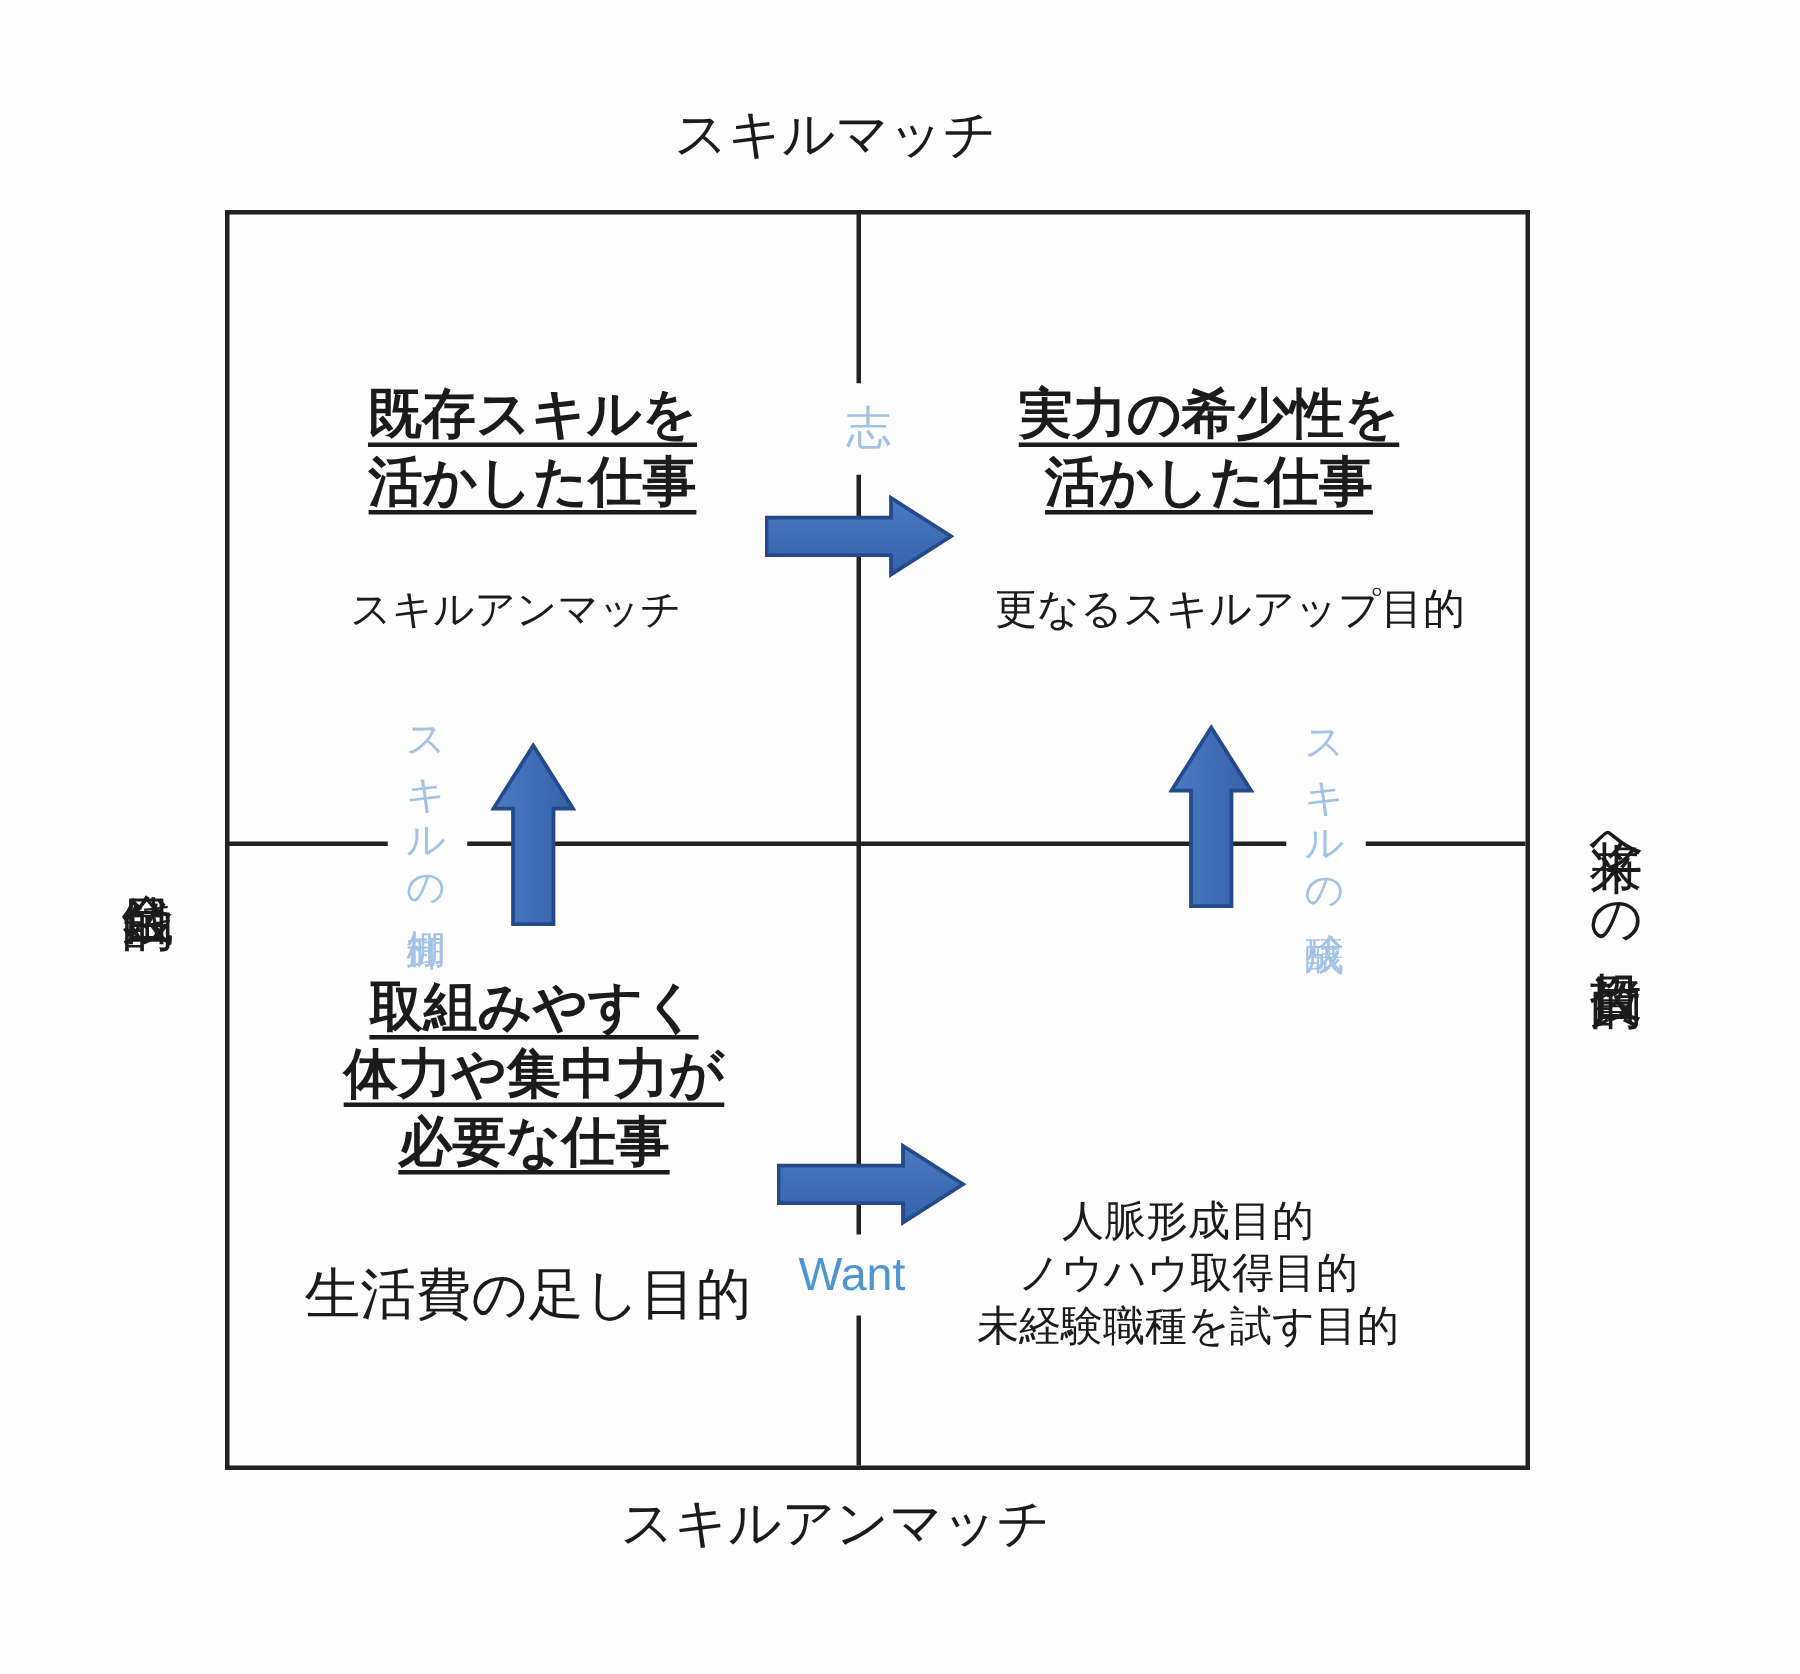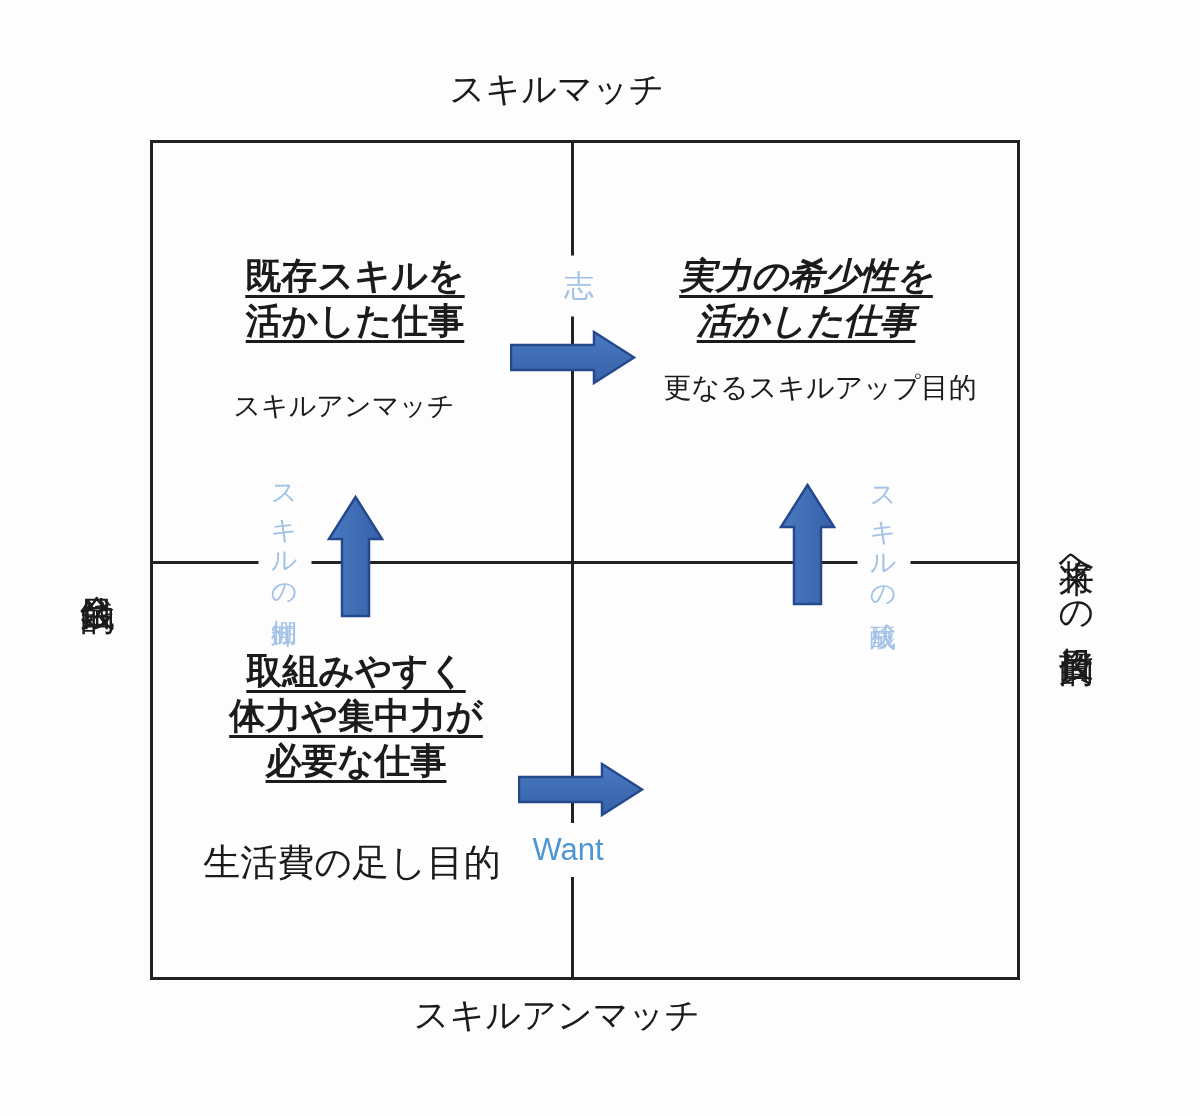--- a/index.html
+++ b/index.html
@@ -44,25 +44,25 @@
     font-size:36px;font-weight:bold;line-height:1.25;text-align:center;
     text-decoration:underline;text-decoration-thickness:3px;text-underline-offset:7px;
     white-space:pre-line;z-index:2;color:var(--text);
   }
   .qsub{
     position:absolute;transform:translateX(-50%);
     font-size:28px;line-height:1.25;text-align:center;
     white-space:pre-line;z-index:2;color:var(--text);
   }
   .t-tl{left:355px;top:253px;}
-  .t-tr{left:806px;top:253px;font-style:italic;}
+  .t-tr{left:806px;top:253px;}
   .t-bl{left:356px;top:648px;text-decoration:underline;}
   .t-br{left:793px;top:655px;}
   .s-tl{left:344px;top:390px;font-size:27px;}
-  .s-tr{left:820px;top:370px;}
+  .s-tr{left:820px;top:388px;}
   .s-bl{left:352px;top:840px;font-size:37px;}
   .s-br{left:792px;top:796px;}
 
   
   .flow{position:absolute;z-index:2;background:var(--bg);color:var(--flow-light-blue);}
   .flow.kokorozashi{
     left:579px;top:286px;transform:translate(-50%,-50%);
     font-size:30px;padding:10px 6px;
   }
   .flow.want{
@@ -102,20 +102,23 @@
 活かした仕事</div>
   <div class="qtitle t-tr">実力の希少性を
 活かした仕事</div>
   <div class="qtitle t-bl">取組みやすく
 体力や集中力が
 必要な仕事</div>
 
   <div class="qsub s-tl">スキルアンマッチ</div>
   <div class="qsub s-tr">更なるスキルアップ目的</div>
   <div class="qsub s-bl">生活費の足し目的</div>
+  <div class="qsub s-br">人脈形成目的
+ノウハウ取得目的
+未経験職種を試す目的</div>
 
   <div class="flow kokorozashi">志</div>
   <div class="flow want">Want</div>
   <div class="flow vtext tanaoroshi">スキルの棚卸</div>
   <div class="flow vtext jousei">スキルの醸成</div>
 
   <svg class="arrow a-top-right" width="127" height="57" viewBox="0 0 127 57">
     <defs>
       <linearGradient id="gradH1" x1="0" y1="0" x2="0" y2="1">
         <stop offset="0" stop-color="#4a7ac2"></stop>

